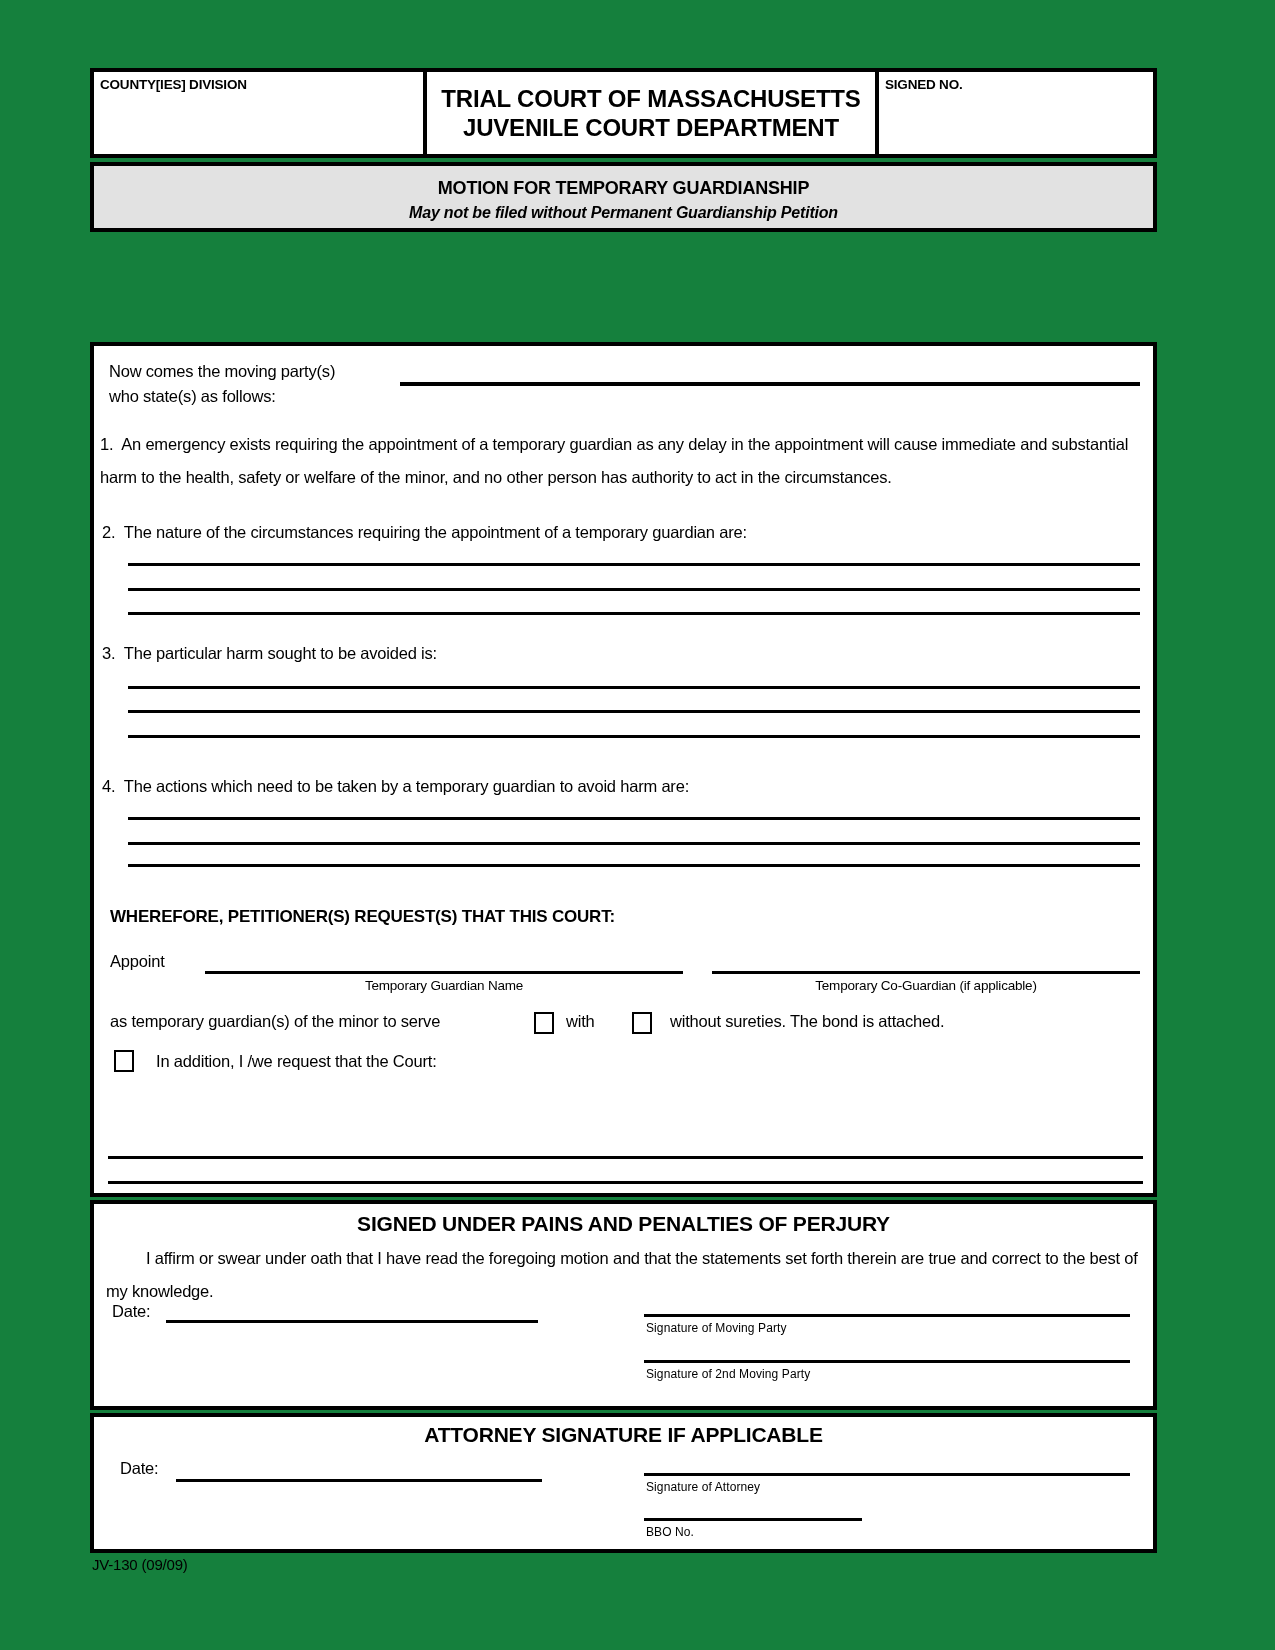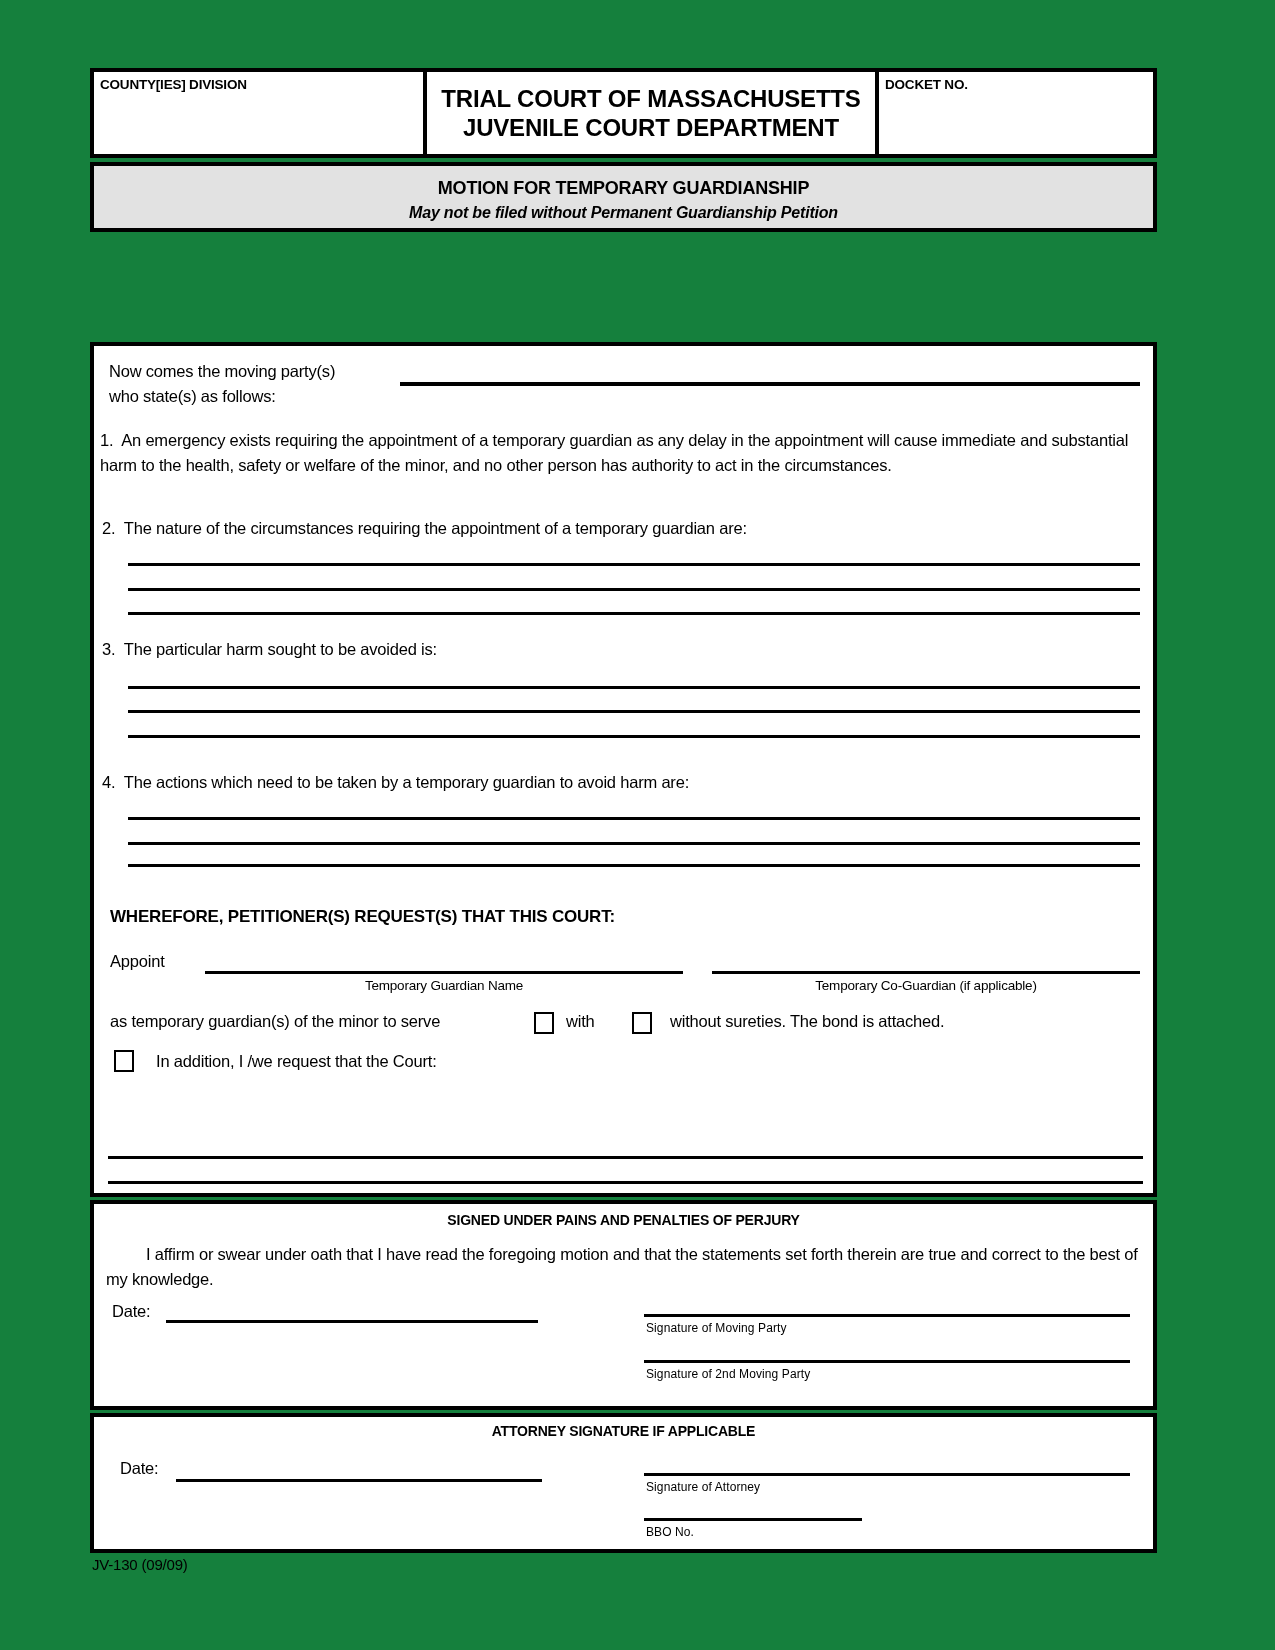--- a/index.html
+++ b/index.html
@@ -24,21 +24,21 @@
   }
   .abs { position: absolute; }
   .fill-line {
     position: absolute;
     border-bottom: 3px solid #000000;
     height: 0;
   }
   .para {
     white-space: pre-wrap;
     font-size: 16.5px;
-    line-height: 25px;
+    line-height: 33px;
   }
   .checkbox {
     position: absolute;
     width: 20px;
     height: 22px;
     border: 2.5px solid #000000;
     background: #ffffff;
   }
   .sig-label {
     font-size: 12px;
@@ -66,40 +66,40 @@
 
   
   .main-box { left: 90px; top: 342px; width: 1067px; height: 855px; }
 
   
   .perjury-box { left: 90px; top: 1200px; width: 1067px; height: 210px; }
 
   
   .attorney-box { left: 90px; top: 1413px; width: 1067px; height: 140px; }
 
-  .section-heading { font-size: 14px; font-weight: bold; text-align: center; width: 100%; }
+  .section-heading { font-size: 21px; font-weight: bold; text-align: center; width: 100%; }
   .label-16 { font-size: 16.5px; }
   .label-17b { font-size: 17px; font-weight: bold; }
   .footer-text { position: absolute; left: 92px; top: 1556px; font-size: 15px; }
 </style>
 </head>
 <body>
 
 <div class="page">
 
   <div class="box header-box">
     <div class="header-cell-left">
       <span>COUNTY[IES] DIVISION</span>
     </div>
     <div class="header-cell-center">
       <div>TRIAL COURT OF MASSACHUSETTS</div>
       <div>JUVENILE COURT DEPARTMENT</div>
     </div>
     <div class="header-cell-right">
-      <span>DOCKET NO.</span>
+      <span>SIGNED NO.</span>
     </div>
   </div>
 
   <div class="box title-band" id="title-band" style="background: rgb(226, 226, 226);">
     <div class="title-main">MOTION FOR TEMPORARY GUARDIANSHIP</div>
     <div class="title-sub">May not be filed without Permanent Guardianship Petition</div>
   </div>
 
 
   <div class="box main-box">

